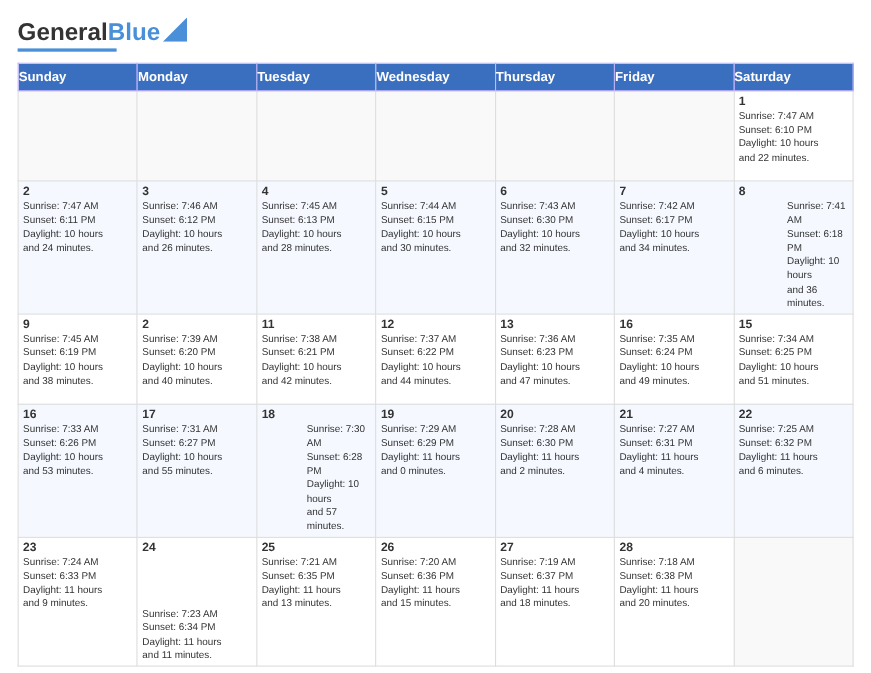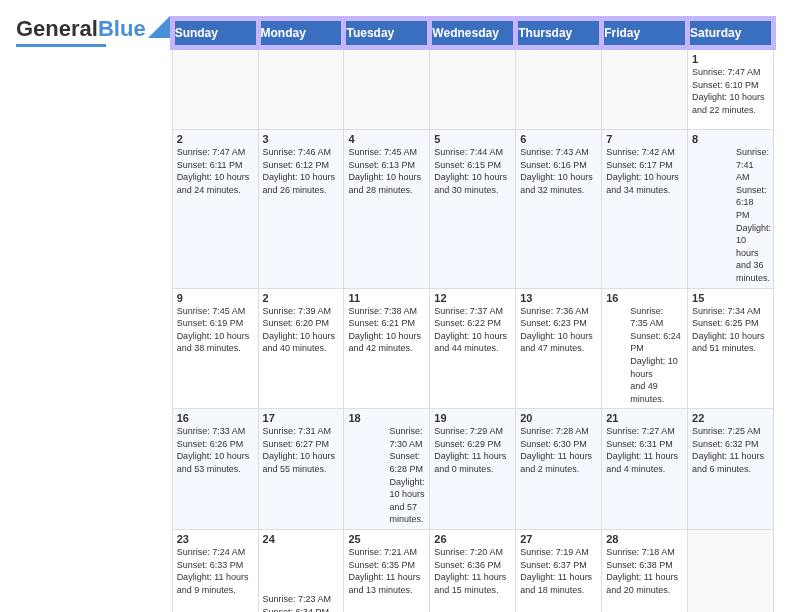--- a/index.html
+++ b/index.html
@@ -8,20 +8,21 @@
       background: #fff;
       width: 792px;
       height: 612px;
       overflow: hidden;
     }
     .page {
       width: 792px;
       height: 526px;
       padding: 16px;
       display: flex;
+      flex-direction: column;
     }
     .header {
       display: flex;
       justify-content: space-between;
       align-items: flex-start;
       margin-bottom: 10px;
     }
     .logo {
       display: flex;
       flex-direction: column;
@@ -52,21 +53,21 @@
       width: 100%;
       table-layout: fixed;
     }
     .calendar th {
       background: #3a6ebf;
       color: #fff;
       font-size: 12px;
       font-weight: bold;
       padding: 5px 0;
       text-align: left;
-      border: 5px solid #c4b5fd;
+      border: 1px solid #c4b5fd;
     }
     .calendar td {
       vertical-align: top;
       border: 1px solid #ddd;
       padding: 3px 4px;
       font-size: 9.5px;
       color: #333;
       height: 82px;
       width: 113px;
     }
@@ -161,21 +162,21 @@
           <td>
             <span class="day-num">5</span>
             <div class="cell-info" style="white-space: pre-wrap;">Sunrise: 7:44 AM
 Sunset: 6:15 PM
 Daylight: 10 hours
 and 30 minutes.</div>
           </td>
           <td>
             <span class="day-num">6</span>
             <div class="cell-info" style="white-space: pre-wrap;">Sunrise: 7:43 AM
-Sunset: 6:16 PM
+Sunset: 6:30 PM
 Daylight: 10 hours
 and 32 minutes.</div>
           </td>
           <td>
             <span class="day-num">7</span>
             <div class="cell-info" style="white-space: pre-wrap;">Sunrise: 7:42 AM
 Sunset: 6:17 PM
 Daylight: 10 hours
 and 34 minutes.</div>
           </td>
@@ -218,21 +219,21 @@
           </td>
           <td>
             <span class="day-num">13</span>
             <div class="cell-info" style="white-space: pre-wrap;">Sunrise: 7:36 AM
 Sunset: 6:23 PM
 Daylight: 10 hours
 and 47 minutes.</div>
           </td>
           <td>
             <span class="day-num">16</span>
-            <div class="cell-info" style="white-space: pre-wrap; margin-left: 24px;">Sunrise: 7:35 AM
+            <div class="cell-info" style="white-space: pre-wrap;">Sunrise: 7:35 AM
 Sunset: 6:24 PM
 Daylight: 10 hours
 and 49 minutes.</div>
           </td>
           <td>
             <span class="day-num">15</span>
             <div class="cell-info" style="white-space: pre-wrap;">Sunrise: 7:34 AM
 Sunset: 6:25 PM
 Daylight: 10 hours
 and 51 minutes.</div>

